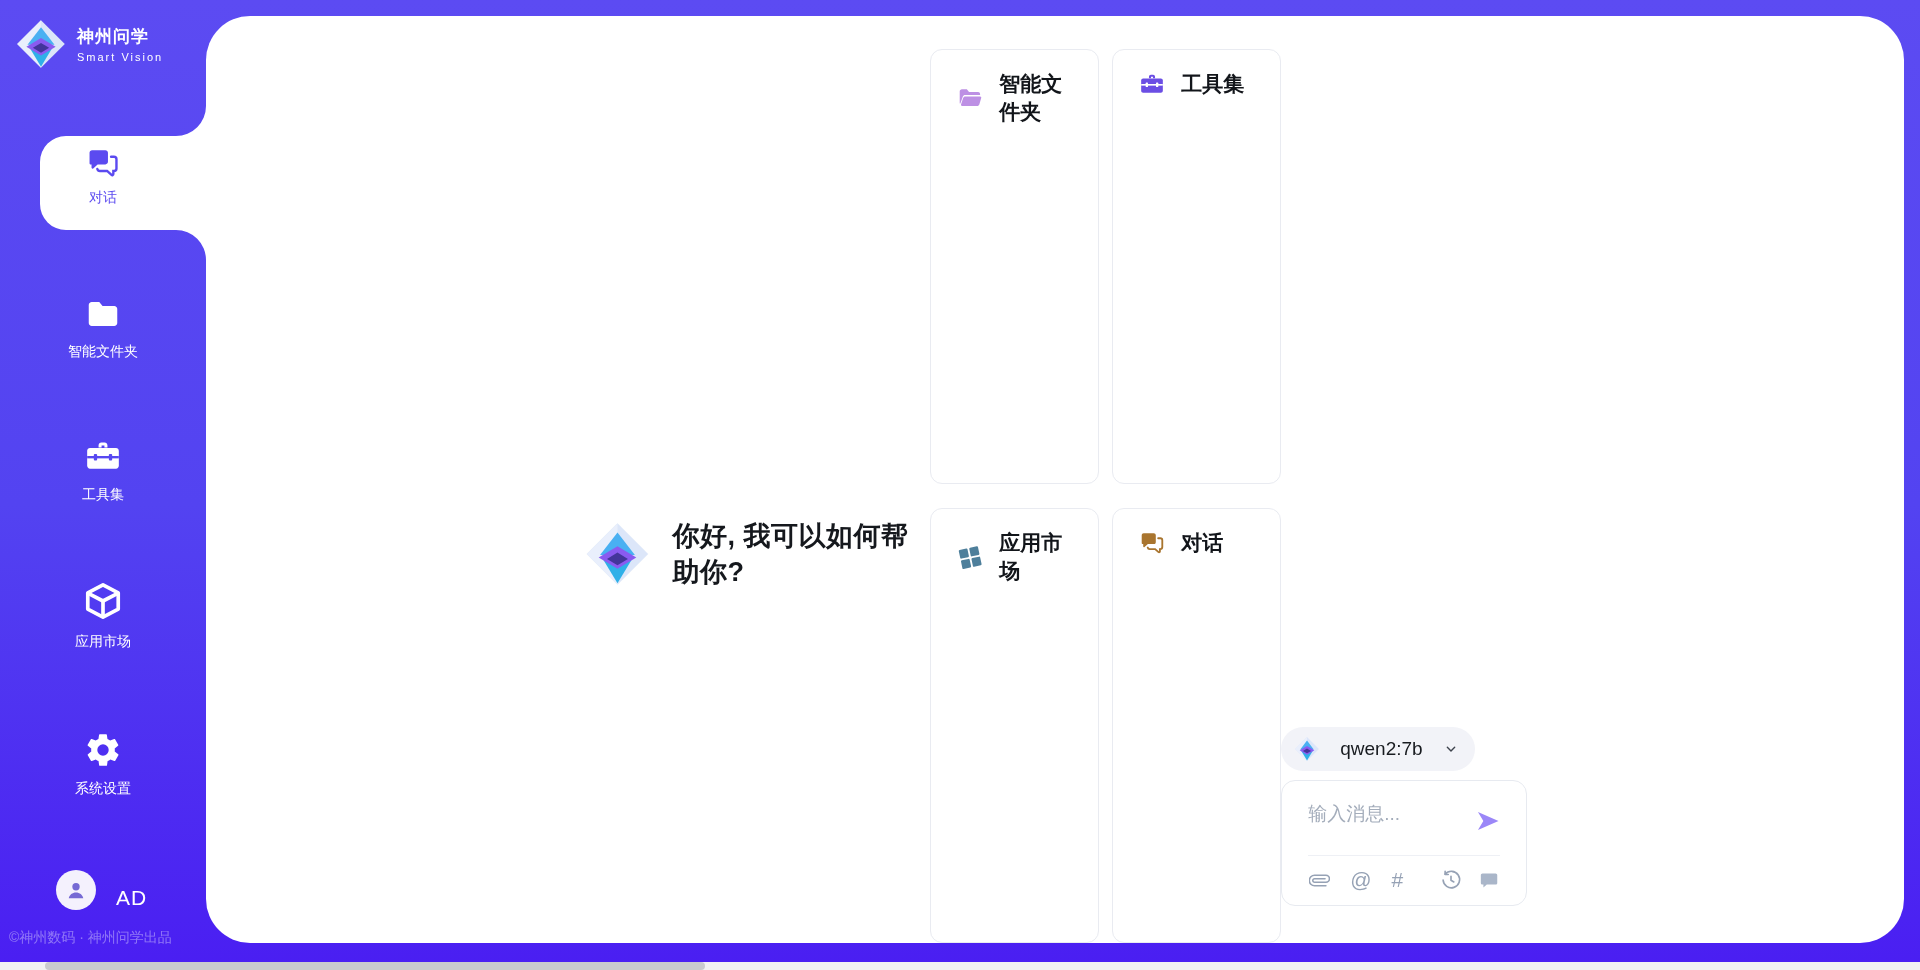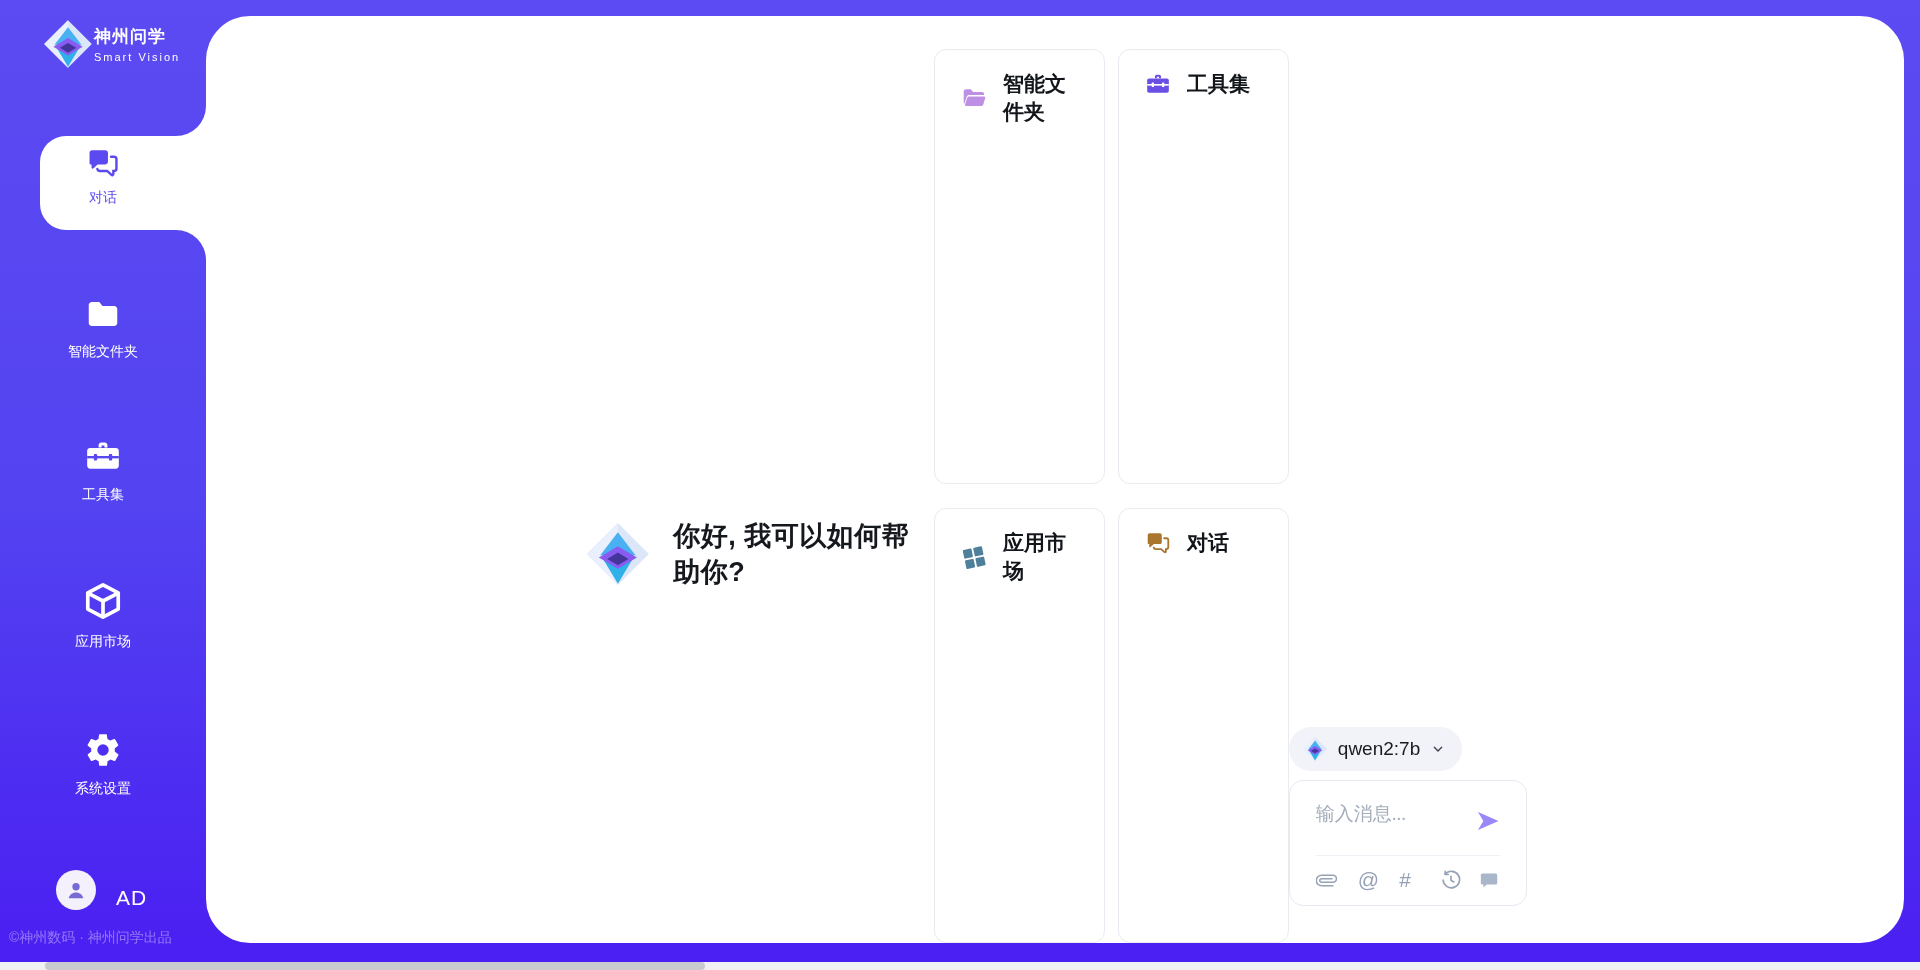--- a/index.html
+++ b/index.html
@@ -6,21 +6,21 @@
   html,body { width:1920px; height:970px; overflow:hidden; }
   body {
     position:relative;
     font-family:"Liberation Sans","DejaVu Sans",sans-serif;
     background:linear-gradient(180deg,#5c4bf2 0%,#5343f1 52%,#4a1ef2 100%);
   }
   svg { display:block; }
 
   
   .sidebar { position:absolute; left:0; top:0; width:206px; height:970px; }
-  .logo-row { position:absolute; left:42px; top:18px; display:flex; align-items:center; }
+  .logo-row { position:absolute; left:15px; top:18px; display:flex; align-items:center; gap:10px; }
   .logo-mark { width:52px; height:52px; }
   .brand-name { color:#fff; font-size:17px; font-weight:700; letter-spacing:1px; }
   .brand-sub { color:#fff; font-size:11px; letter-spacing:2px; margin-top:3px; }
 
   .tab-shape { position:absolute; left:40px; top:106px; }
   .tab-content { position:absolute; left:44px; top:146px; width:118px; display:flex; flex-direction:column; align-items:center; gap:9px; color:#5b4af0; }
   .tab-content .nav-label { color:#5b4af0; }
 
   .nav-item { position:absolute; left:0; width:206px; display:flex; flex-direction:column; align-items:center; gap:11px; color:#fff; cursor:pointer; }
   .nav-label { font-size:14px; }
@@ -40,27 +40,27 @@
   .greeting h1 { font-size:27px; font-weight:700; color:#15181d; letter-spacing:0.5px; }
 
   .cards { margin-top:33px; display:grid; grid-template-columns:1fr 1fr; gap:24px 13px; }
   .card { border:1px solid #e9ebf1; border-radius:12px; background:#fff; padding:20px 26px; cursor:pointer; }
   .card-head { display:flex; align-items:center; gap:16px; }
   .card-icon { width:26px; height:26px; flex:0 0 26px; }
   .card-title { font-size:21px; font-weight:700; color:#12151a; }
   .card-desc { margin:6px 0 0 42px; font-size:17.5px; line-height:26px; color:#333a45; }
 
   .bottom-area { margin-top:auto; }
-  .model-pill { display:inline-flex; align-items:center; gap:10px; height:44px; padding:0 16px 0 13px; background:#f2f3f8; border-radius:22px; cursor:pointer; }
+  .model-pill { display:inline-flex; align-items:center; gap:20px; height:44px; padding:0 16px 0 13px; background:#f2f3f8; border-radius:22px; cursor:pointer; }
   .model-pill .pill-logo { width:26px; height:26px; }
   .model-name { font-size:19px; color:#181b20; }
 
   .composer { position:relative; margin-top:9px; margin-bottom:37px; border:1px solid #e7eaf0; border-radius:14px; padding:20px 26px 14px; }
   .composer textarea { width:calc(100% - 64px); height:46px; border:none; outline:none; resize:none; background:transparent;
-      font-family:Liberation Serif, serif; font-size:19px; line-height:1.4; color:#333; }
+      font-family:Liberation Sans, sans-serif; font-size:19px; line-height:1.4; color:#333; }
   .composer textarea::placeholder { color:#a4adbb; }
   .send-btn { position:absolute; right:24px; top:26px; width:28px; height:28px; cursor:pointer; }
   .divider { border-top:1px solid #eef0f5; margin-top:4px; }
   .toolbar { display:flex; align-items:center; gap:20px; margin-top:13px; color:#96a2b5; }
   .tool { width:22px; height:22px; cursor:pointer; display:flex; align-items:center; justify-content:center; }
   .glyph-tool { font-size:21px; line-height:22px; color:#96a2b5; cursor:pointer; }
   .right-tools { margin-left:auto; display:flex; align-items:center; gap:16px; }
 
   
   .hscroll { position:absolute; left:0; bottom:0; width:1920px; height:8px; background:#f1f1f3; }

